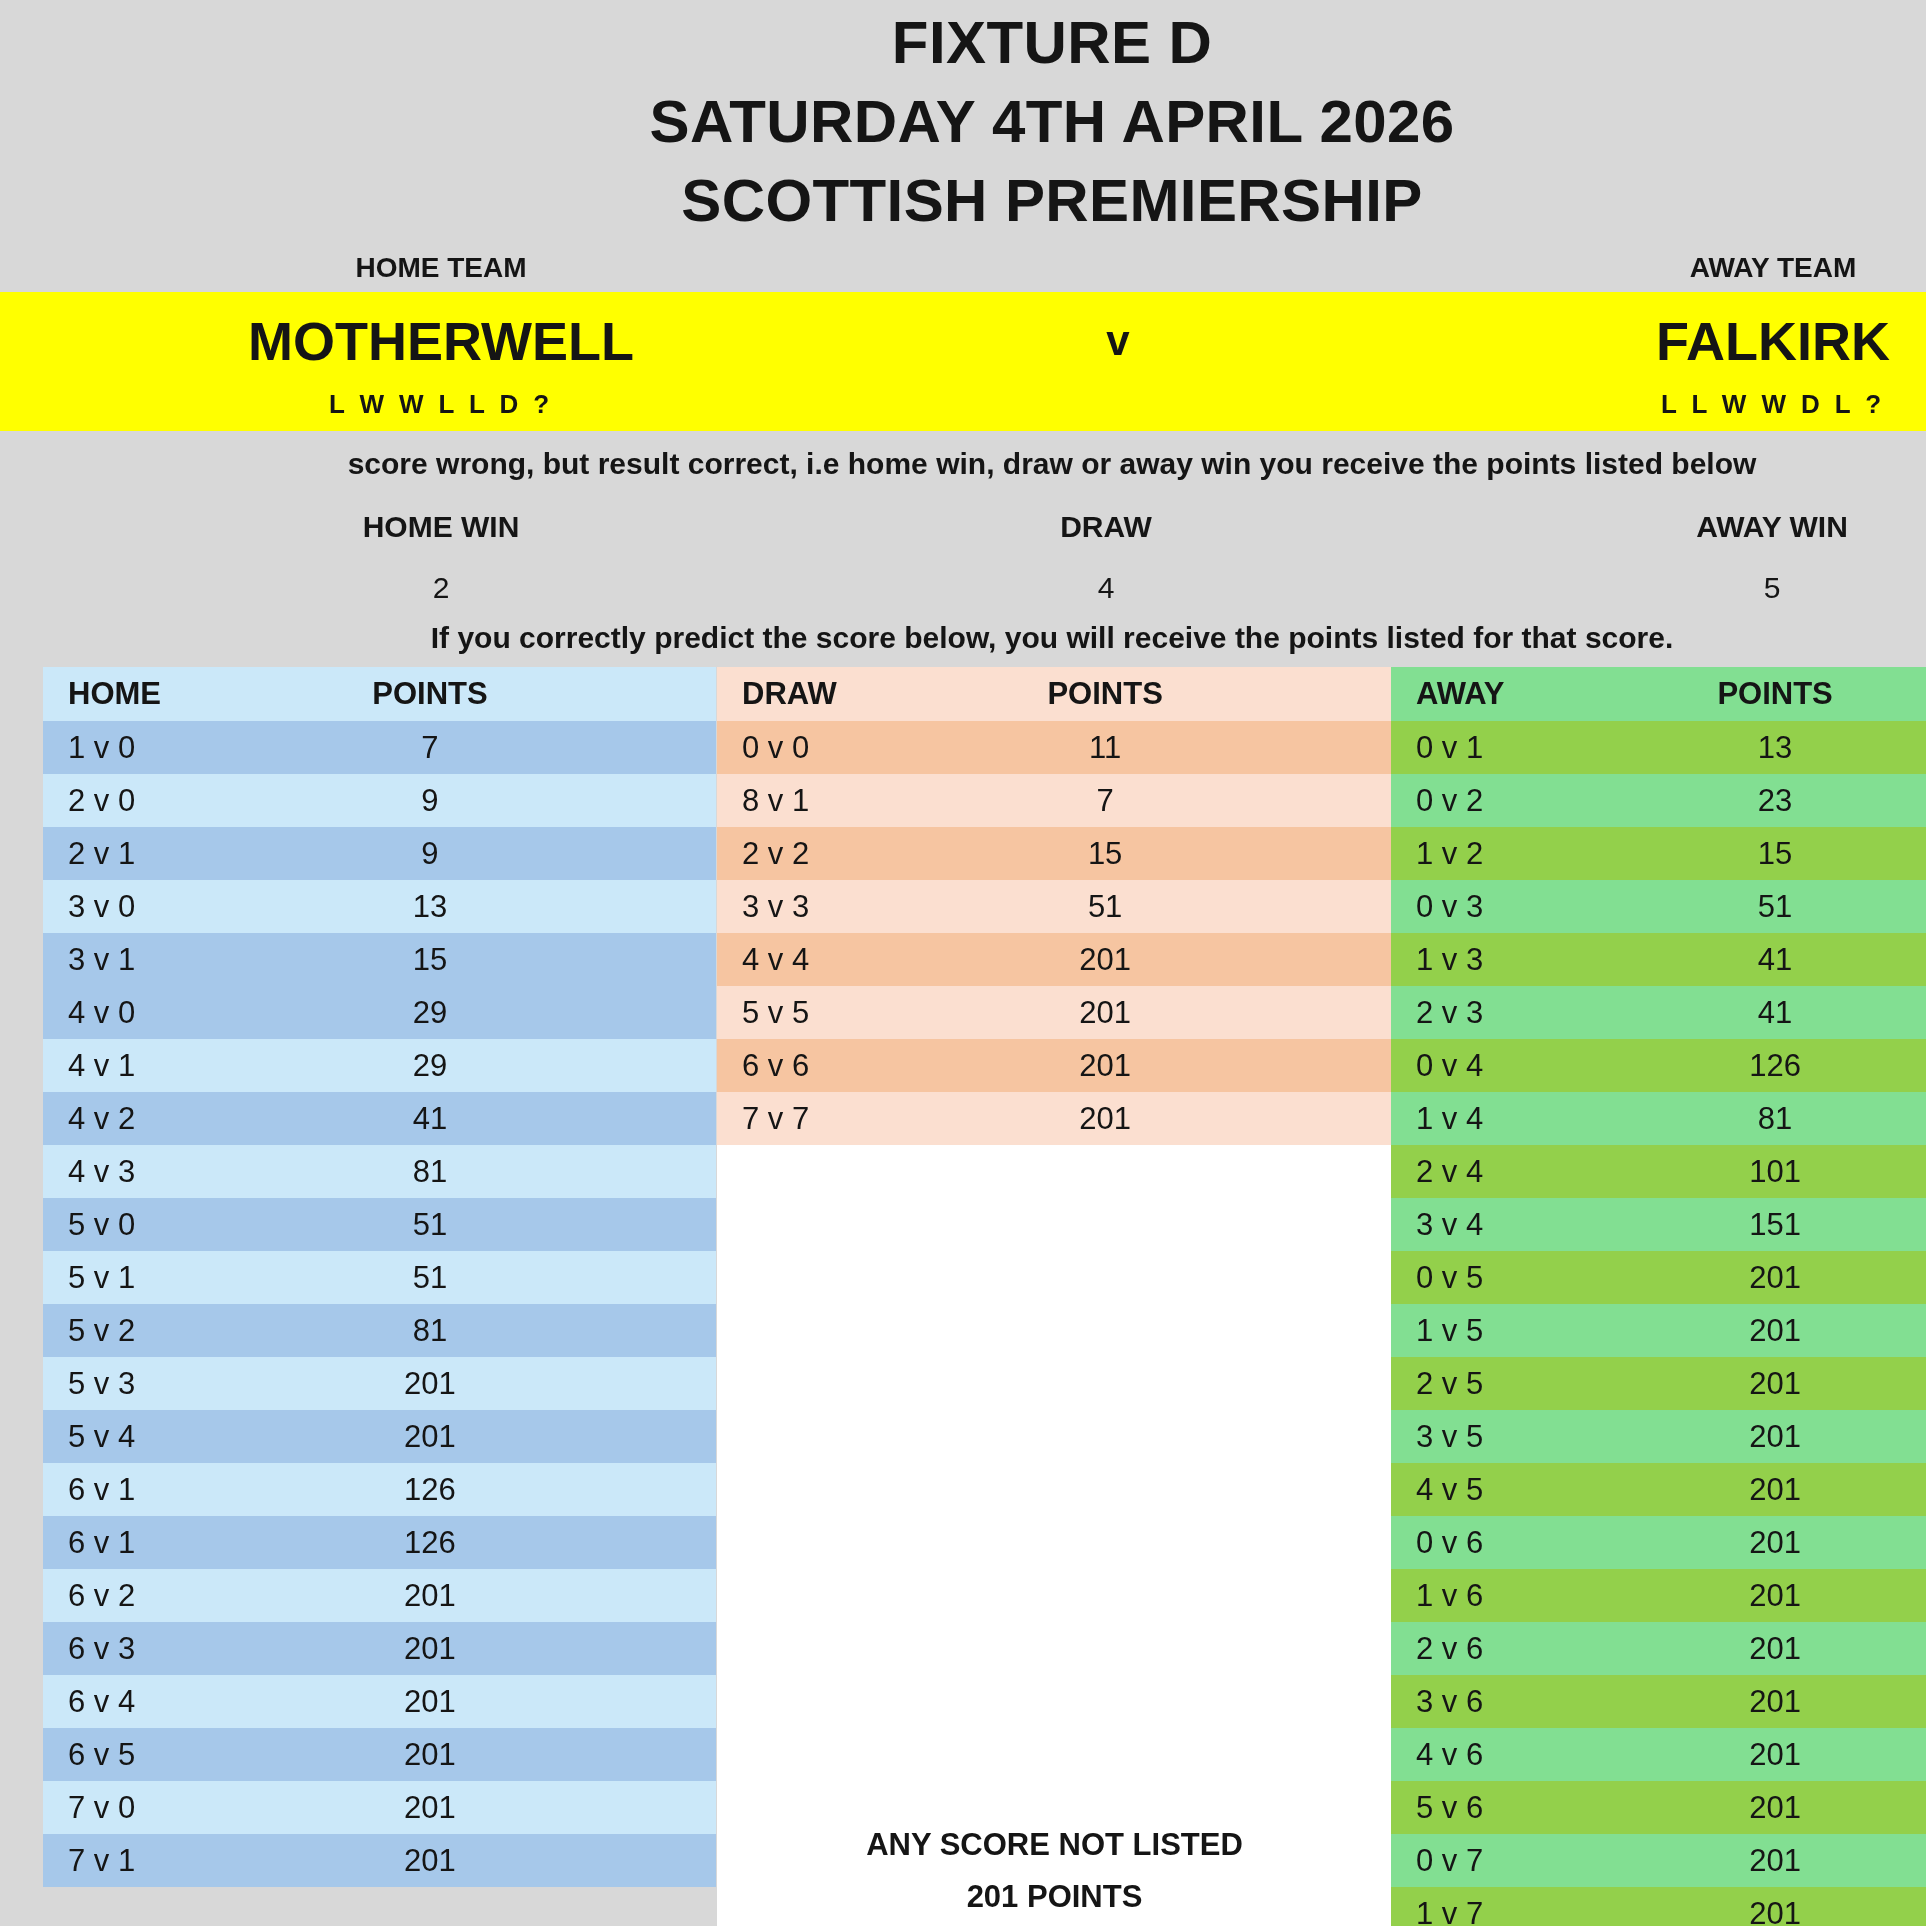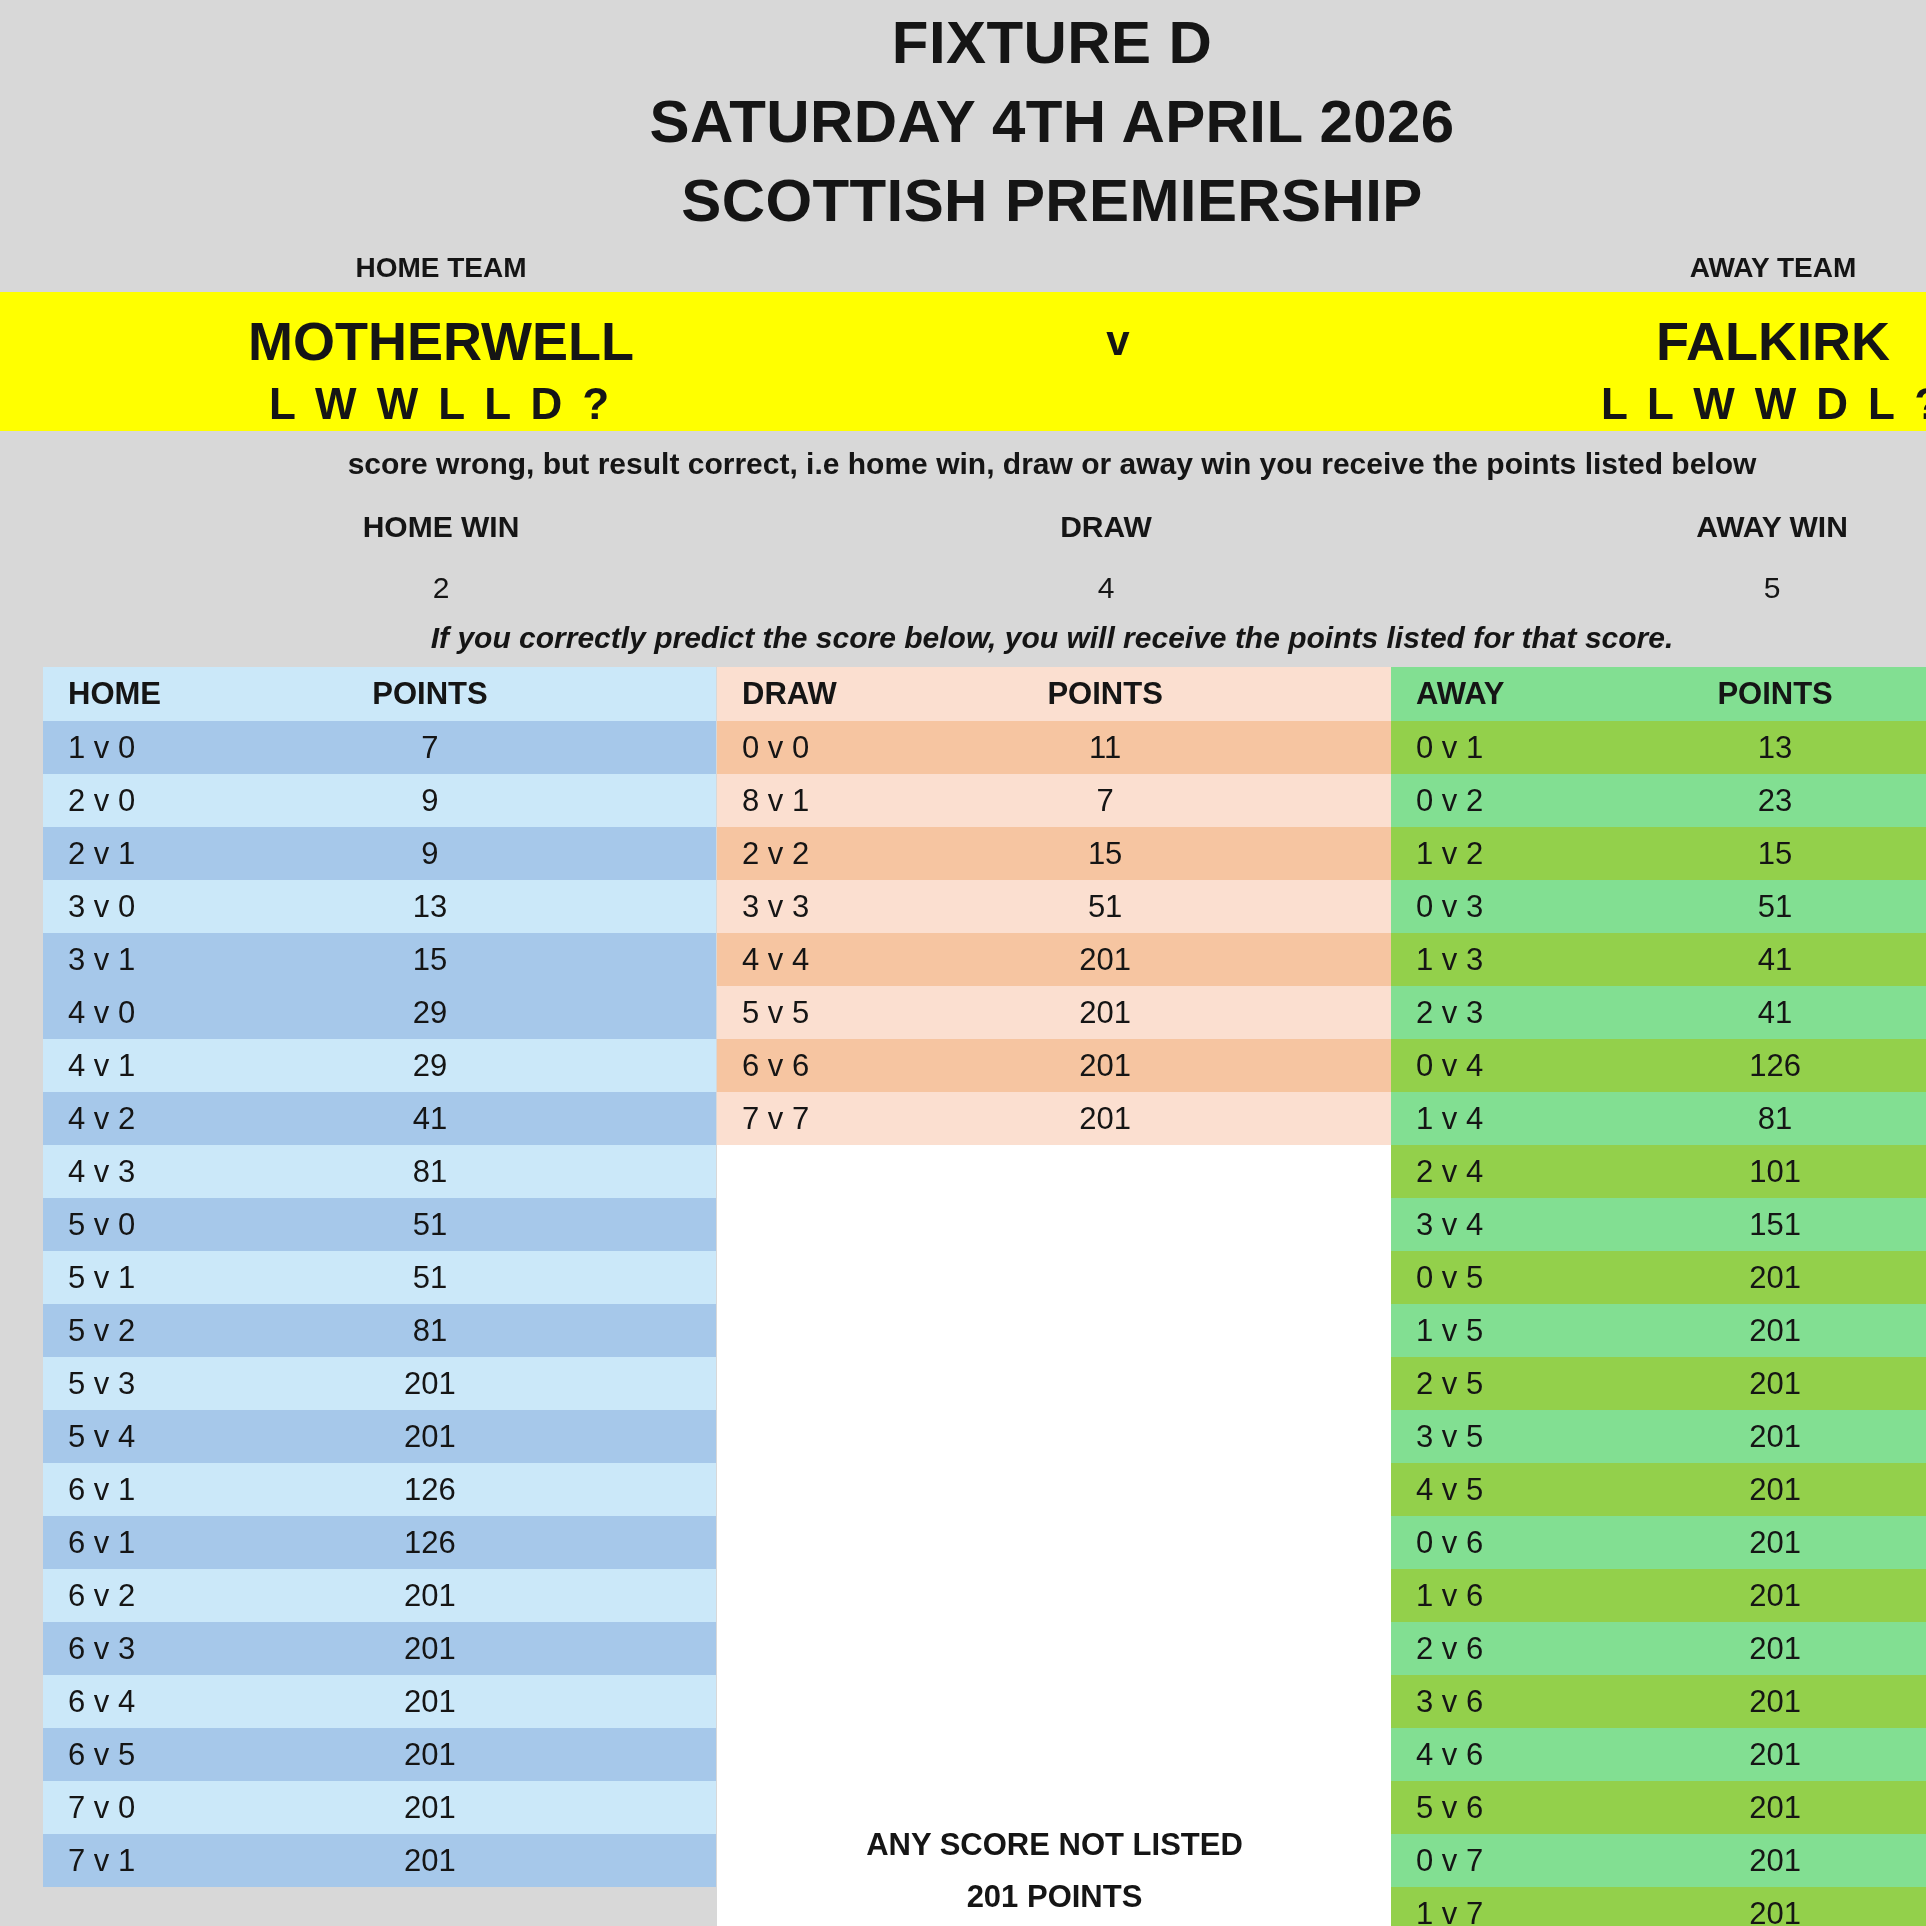--- a/index.html
+++ b/index.html
@@ -13,21 +13,21 @@
   .cline{position:absolute;transform:translateX(-50%);white-space:nowrap;text-align:center;}
 
   
   .title{font-size:60px;line-height:62px;font-weight:bold;letter-spacing:0.4px;}
   .team-label{font-size:28px;line-height:39px;font-weight:bold;}
 
   
   #banner{position:absolute;left:0;top:292px;width:2105px;height:139px;background:#ffff00;}
   .team-name{font-size:54px;line-height:62px;font-weight:bold;}
   .versus{font-size:42px;line-height:62px;font-weight:bold;}
-  .form{font-size:44px;line-height:42px;font-weight:bold;letter-spacing:3.9px;}
+  .form{font-size:26px;line-height:42px;font-weight:bold;letter-spacing:3.9px;}
 
   
   .note{font-size:30px;line-height:42px;font-weight:bold;}
   .outcome-label{font-size:30px;line-height:42px;font-weight:bold;}
   .outcome-pts{font-size:30px;line-height:42px;font-weight:normal;}
 
   
   .tcol{position:absolute;top:667px;}
   #col-home{left:43px;width:673px;}
   #col-draw{left:717px;width:675px;height:1532px;background:#ffffff;}
@@ -72,21 +72,21 @@
   <div class="cline form" style="left:1773px;top:91px;">L L W W D L ?</div>
 </div>
 
 <div class="cline note" style="left:1052px;top:443px;">score wrong, but result correct, i.e home win, draw or away win you receive the points listed below</div>
 <div class="cline outcome-label" style="left:441px;top:506px;">HOME WIN</div>
 <div class="cline outcome-label" style="left:1106px;top:506px;">DRAW</div>
 <div class="cline outcome-label" style="left:1772px;top:506px;">AWAY WIN</div>
 <div class="cline outcome-pts" style="left:441px;top:567px;">2</div>
 <div class="cline outcome-pts" style="left:1106px;top:567px;">4</div>
 <div class="cline outcome-pts" style="left:1772px;top:567px;">5</div>
-<div class="cline note" style="left:1052px;top:617px;font-style:italic;">If you correctly predict the score below, you will receive the points listed for that score.</div>
+<div class="cline note" style="left:1052px;top:617px;">If you correctly predict the score below, you will receive the points listed for that score.</div>
 
 <div id="col-home" class="tcol">
   <div class="thead">
     <span class="hcell-l">HOME</span>
     <span class="hcell-r">POINTS</span>
   </div>
   <div>
       <div class="trow r-dark">
         <span class="score">1 v 0</span>
         <span class="pts">7</span>

